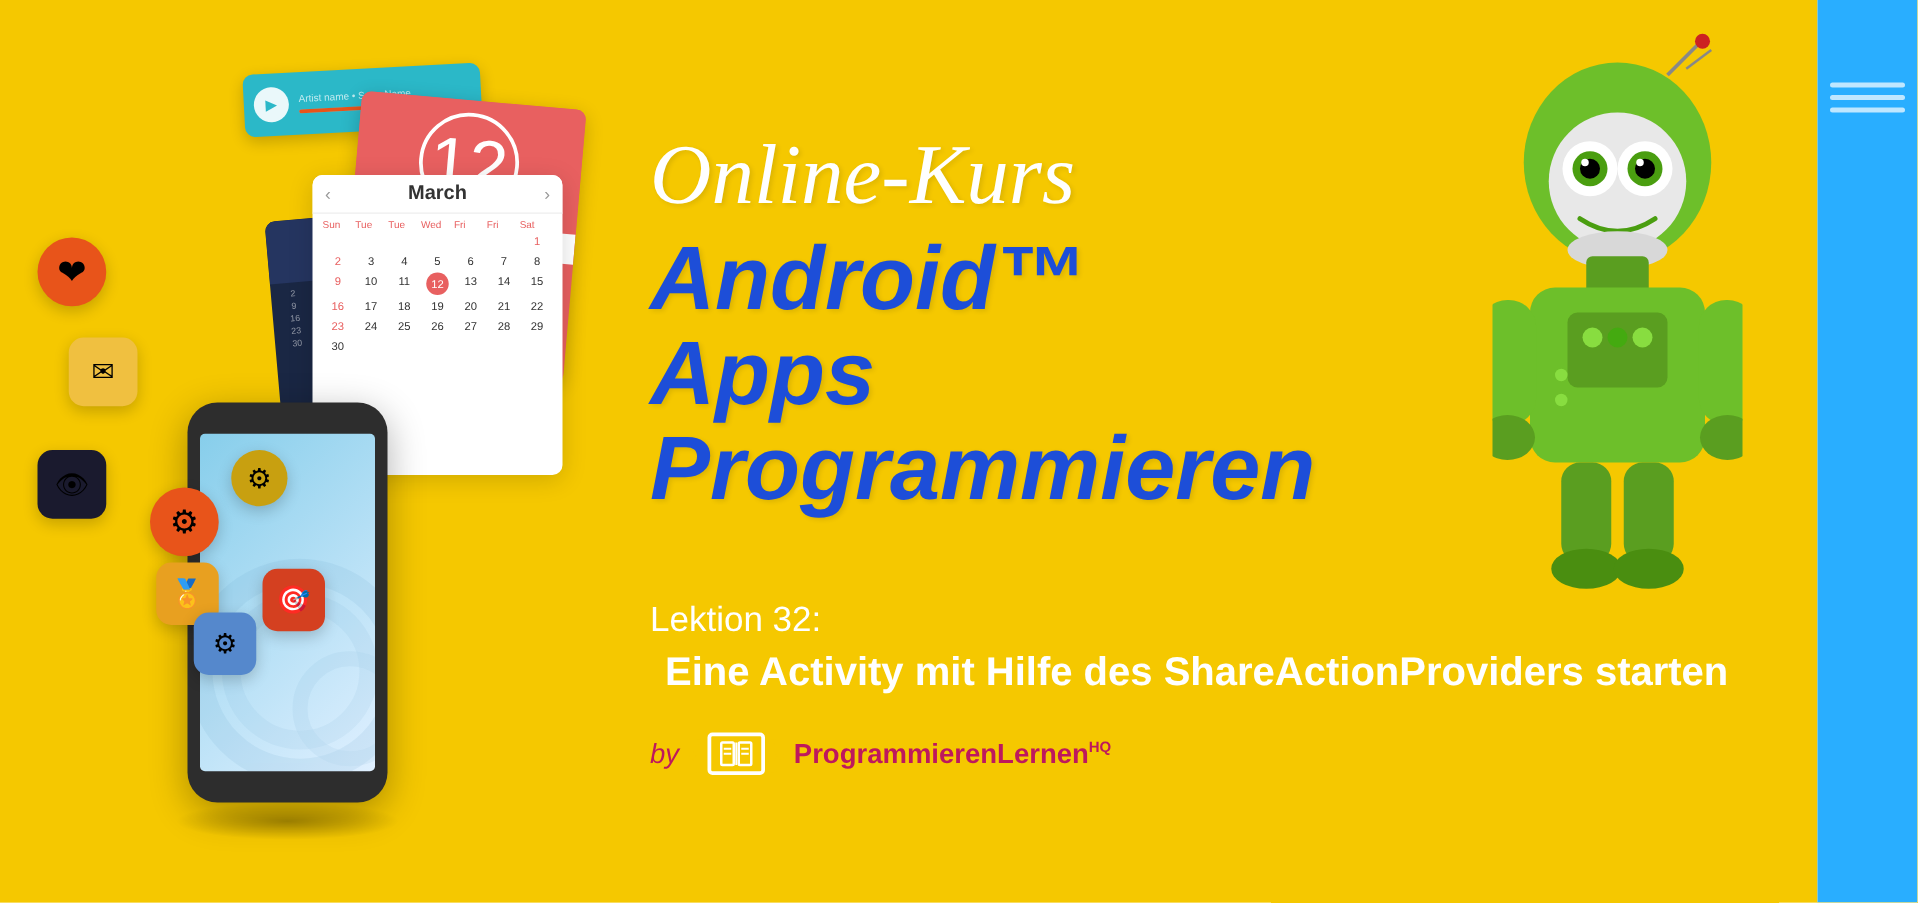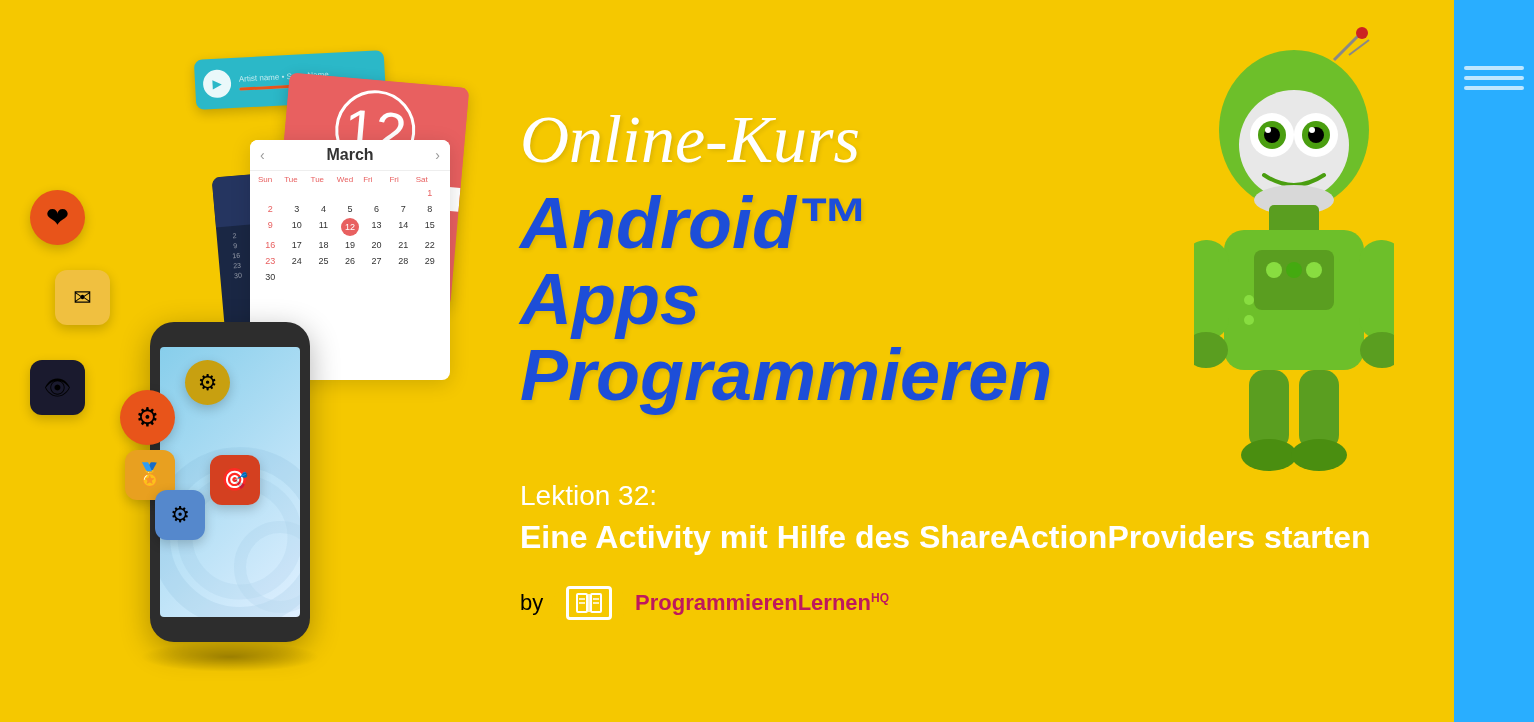--- a/index.html
+++ b/index.html
@@ -73,32 +73,34 @@
       font-weight: normal;
       margin-bottom: 6px;
       margin-top: 47px;
     }
 
     .lektion-desc {
       font-size: 32px;
       color: white;
       font-weight: 900;
       line-height: 1.2;
+      margin-left: 12px;
     }
 
     .branding {
       margin-top: 30px;
       display: flex;
       align-items: center;
       gap: 8px;
     }
 
     .by-text {
       font-size: 22px;
-      color: #000000;
+      color: #be185d;
+      font-style: italic;
     }
 
     .brand-logo {
       display: flex;
       align-items: center;
       gap: 4px;
     }
 
     .brand-text {
       font-size: 22px;

